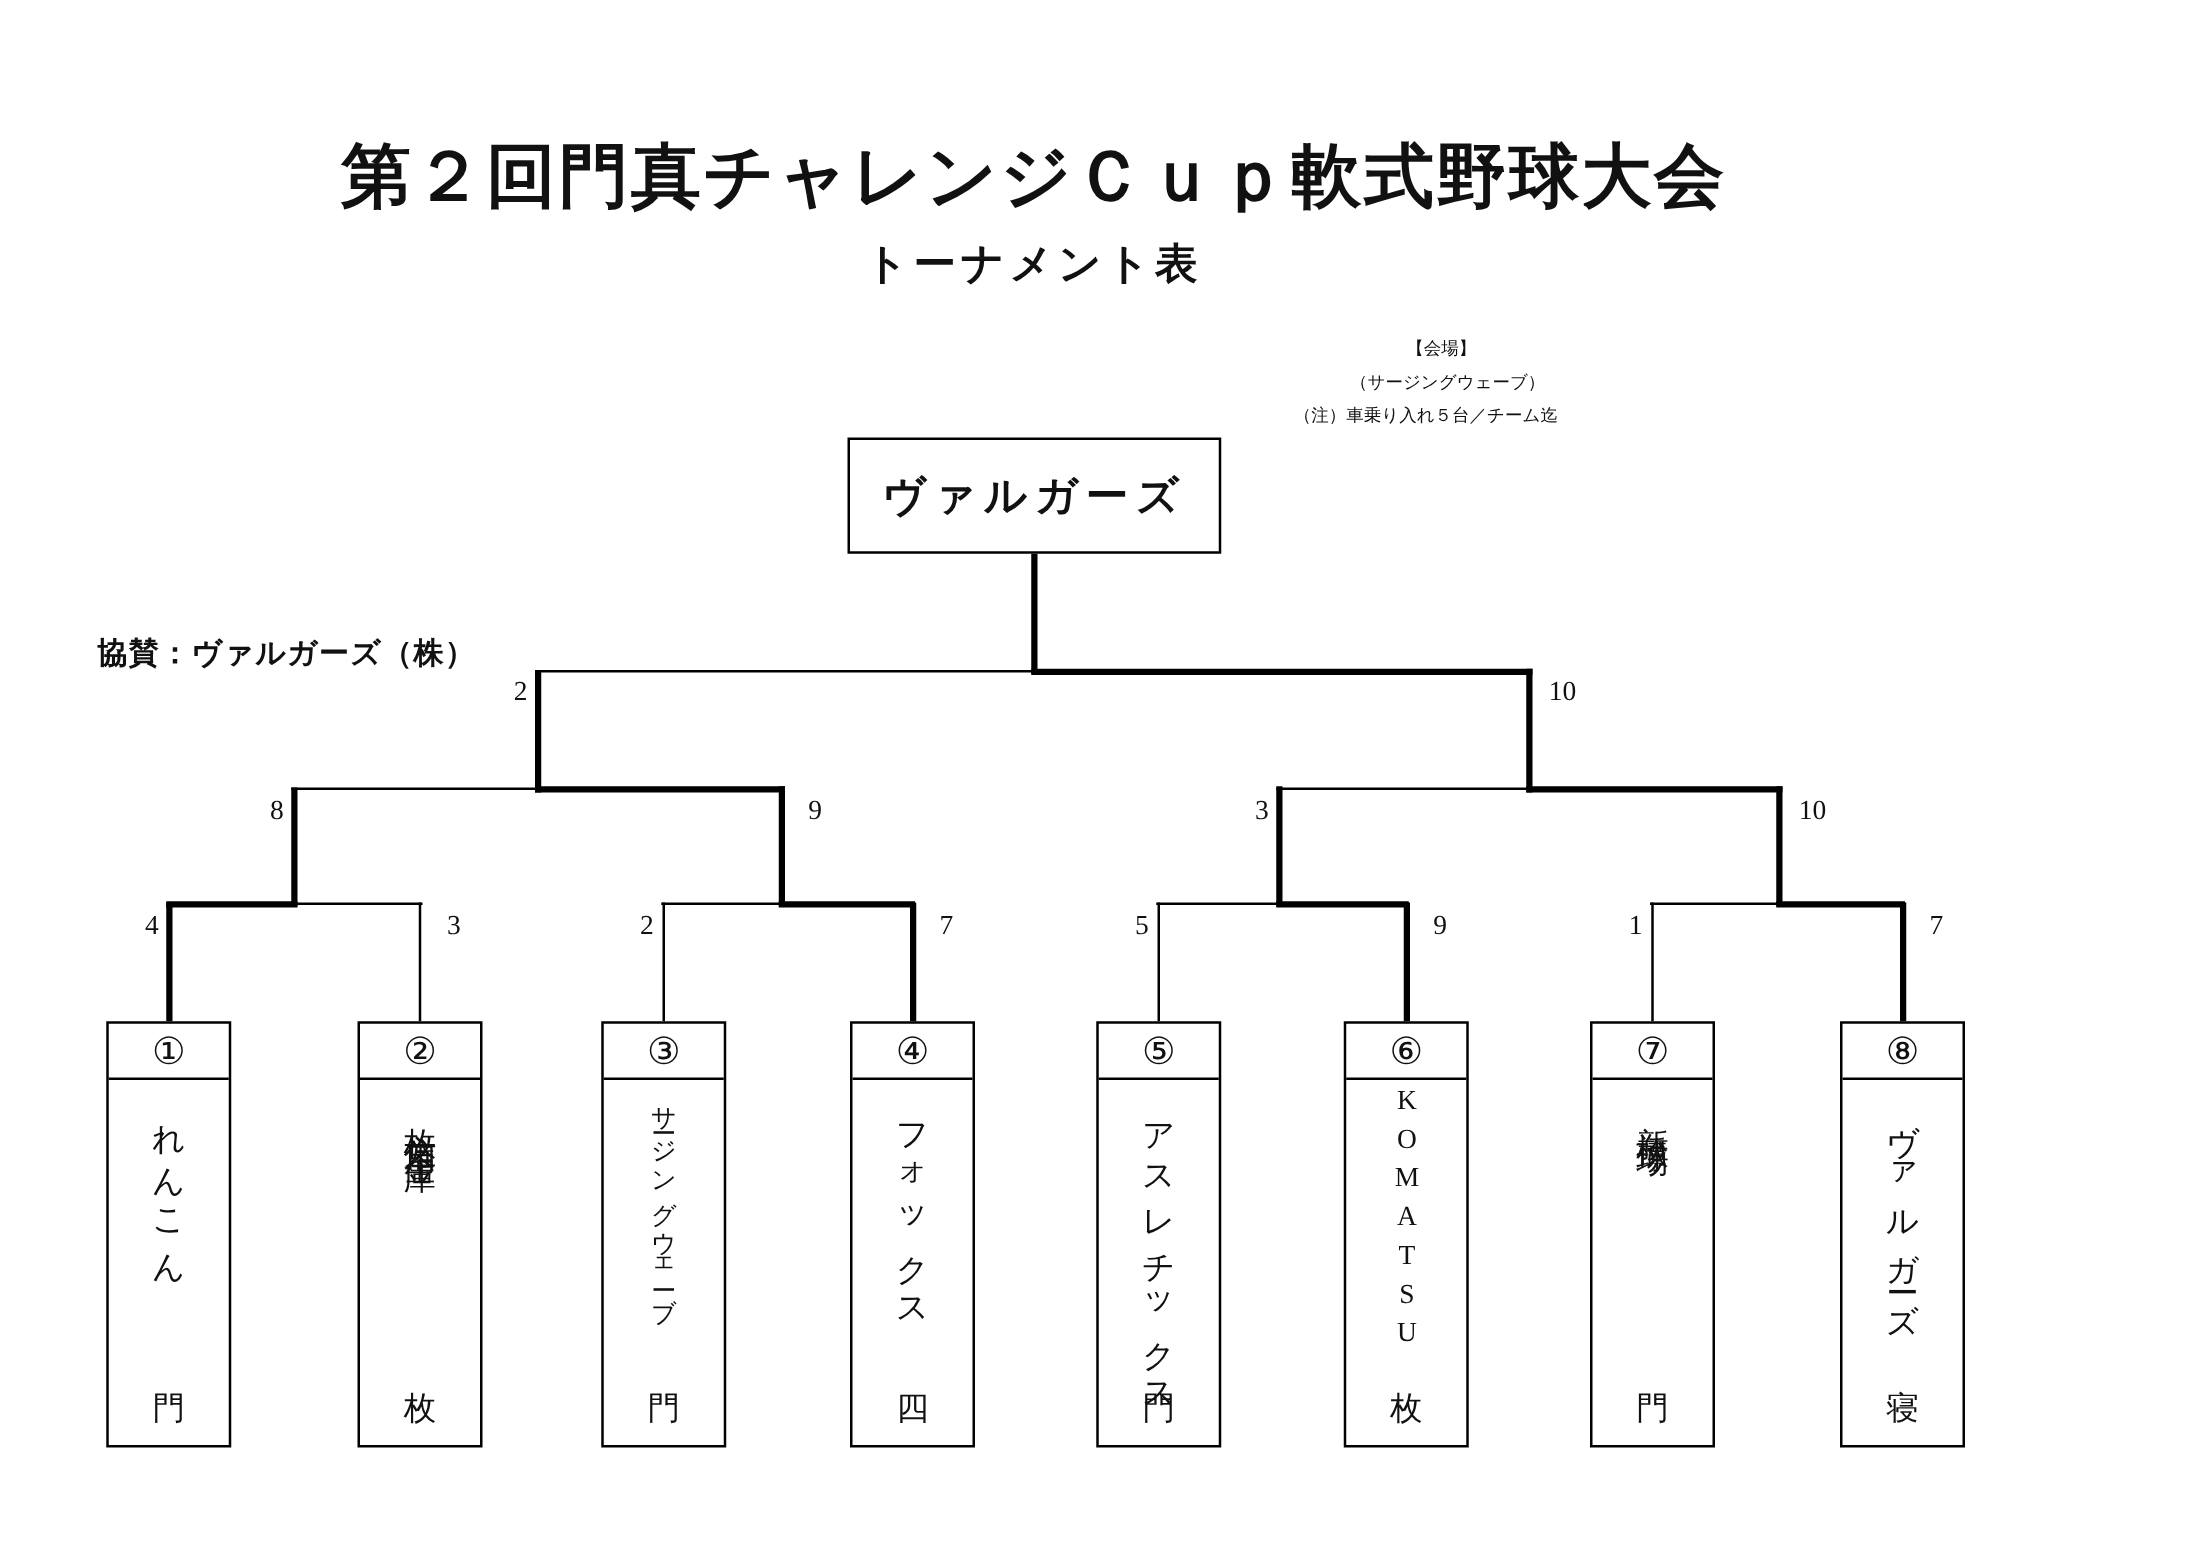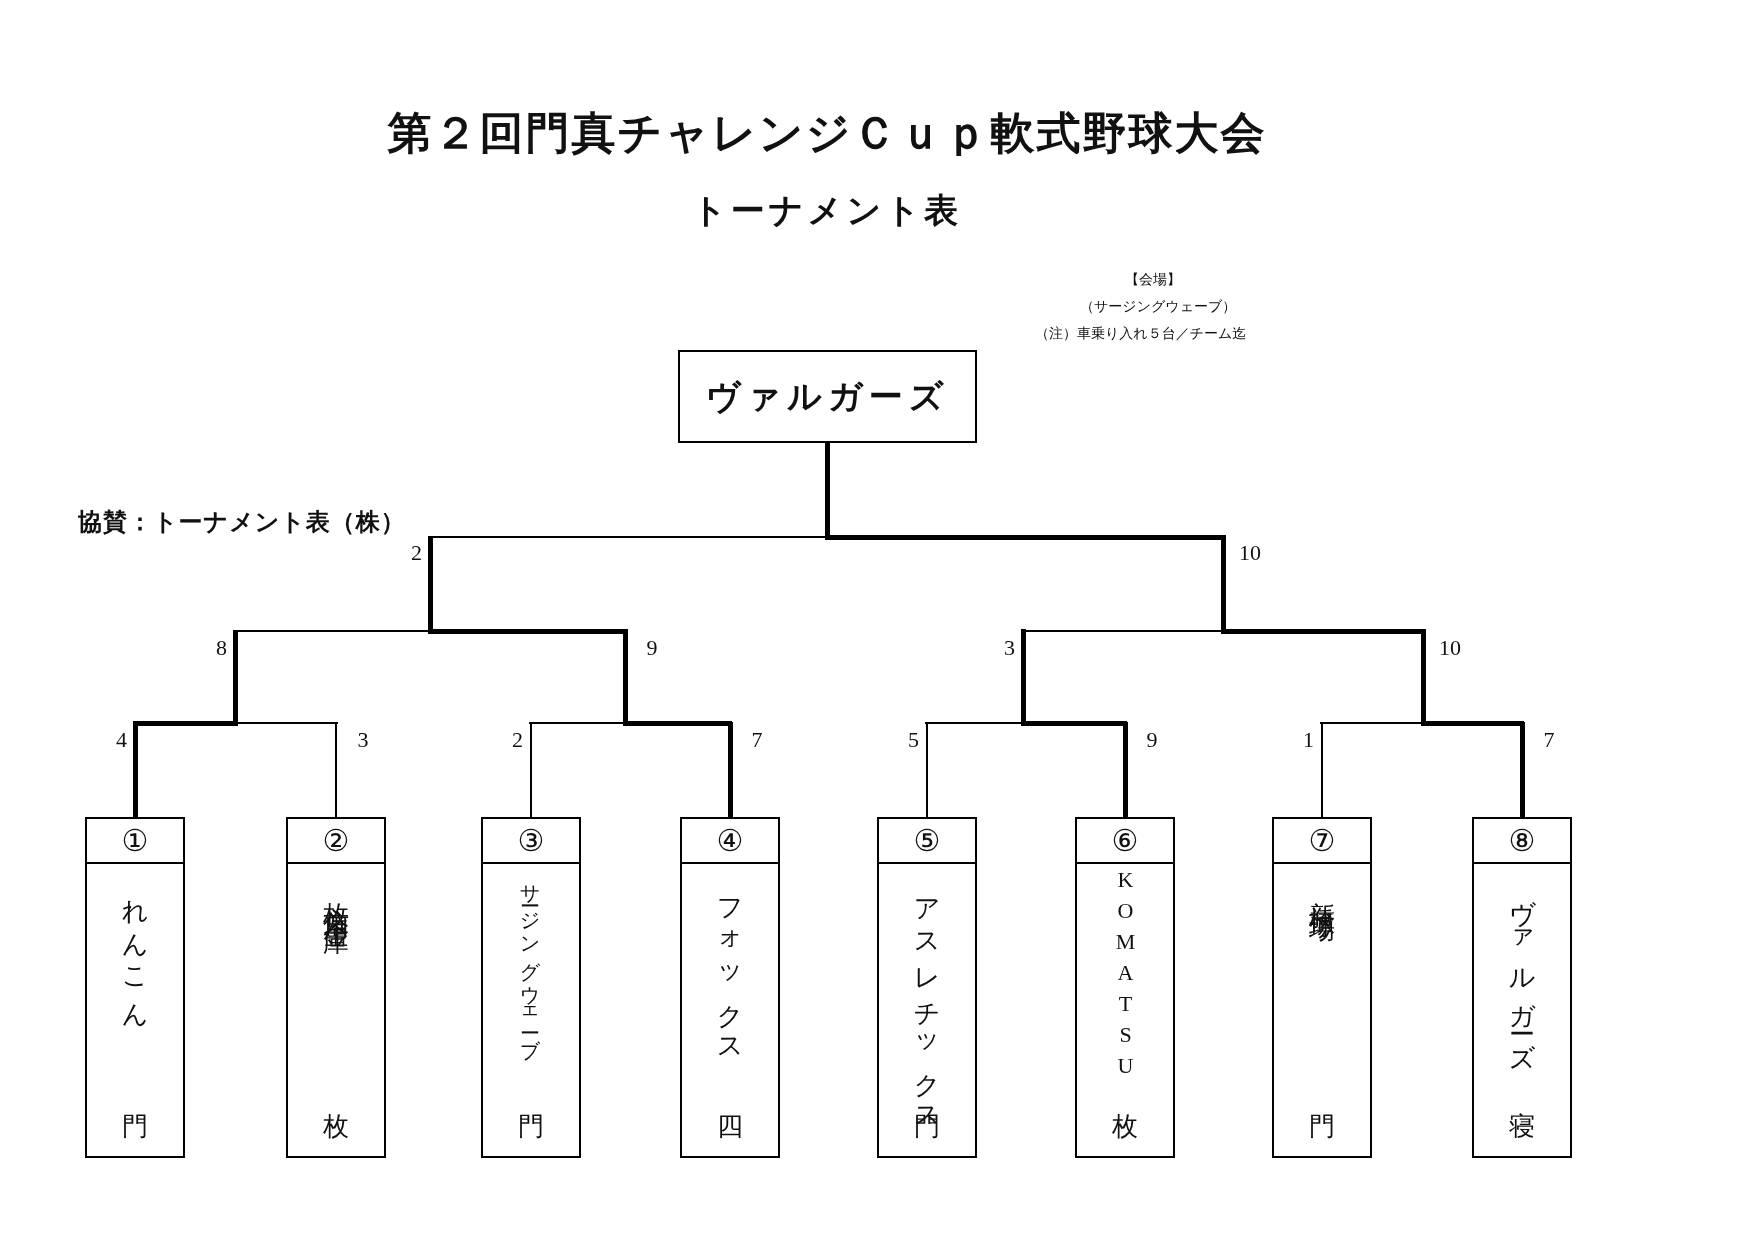--- a/index.html
+++ b/index.html
@@ -2,21 +2,21 @@
 <html><head>
 <meta charset="utf-8">
 <style>
   html,body{margin:0;padding:0;background:#e8e8e8;}
   .page{
     position:relative; width:1753px; height:1240px; background:#ffffff;
     font-family:"Liberation Serif","DejaVu Serif",serif; color:#111; overflow:hidden;
   }
   .title{
     position:absolute; left:0; top:104px; width:1654px; text-align:center;
-    font-size:44px; font-weight:bold; letter-spacing:2px;
+    font-size:56px; font-weight:bold; letter-spacing:2px;
   }
   .subtitle{
     position:absolute; left:0; top:188px; width:1654px; text-align:center;
     font-size:34px; font-weight:bold; letter-spacing:4px;
   }
   .division-box{
     position:absolute; left:68px; top:308px; width:410px; height:162px;
     border:2px dashed #222; box-sizing:border-box;
     display:flex; align-items:center; justify-content:center;
     font-size:30px; font-weight:bold; letter-spacing:3px;
@@ -63,21 +63,21 @@
 </style>
 </head>
 <body>
 
 <div class="page">
 
   <div class="title">第２回門真チャレンジＣｕｐ軟式野球大会</div>
   <div class="subtitle">トーナメント表</div>
 
 
-  <div class="sponsor">協賛：トーナメント表（株）</div>
+  <div class="sponsor">協賛：ヴァルガーズ（株）</div>
 
   <div class="venues">
     <div class="vh">【会場】</div>
     <div class="ind1">（サージングウェーブ）</div>
     <div class="ind2">（注）車乗り入れ５台／チーム迄</div>
   </div>
 
   <div class="champion-box">
     <span>ヴァルガーズ</span>
   </div>

